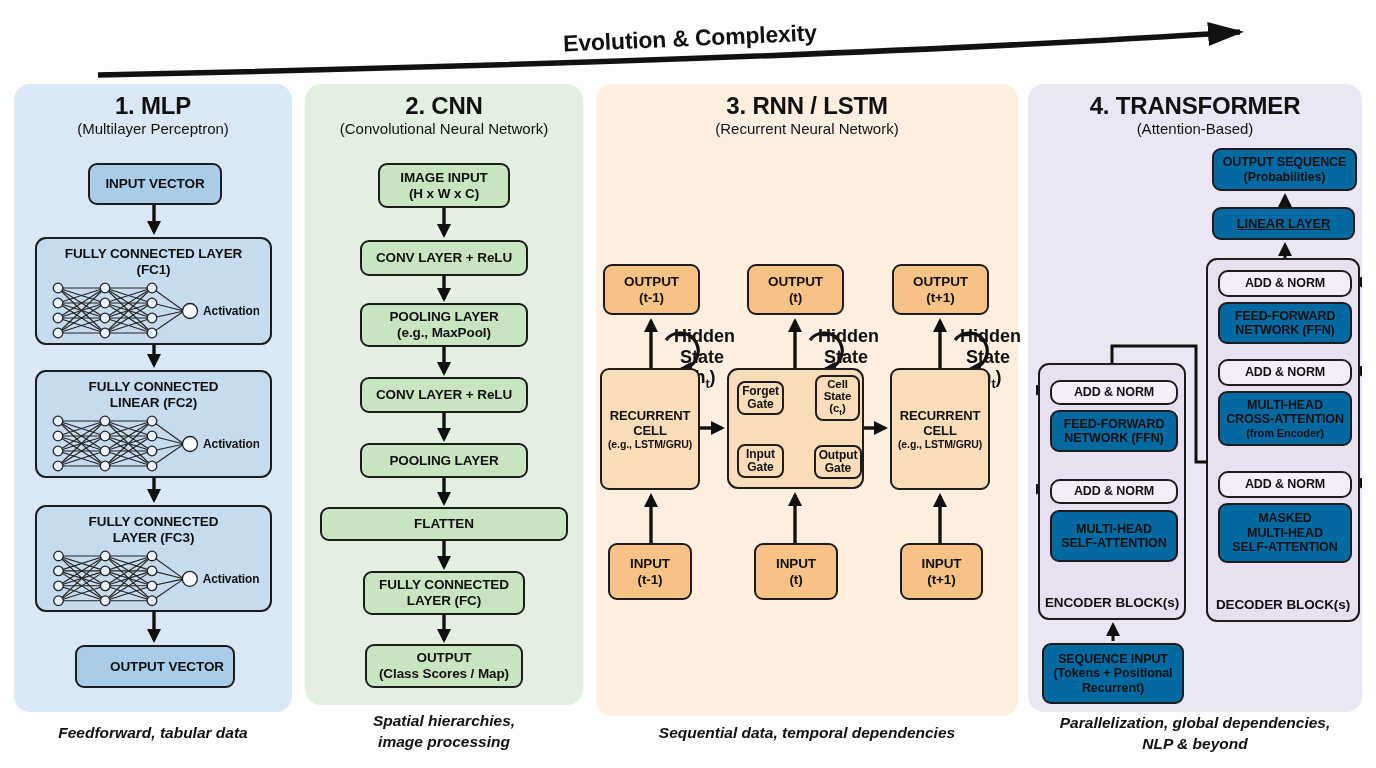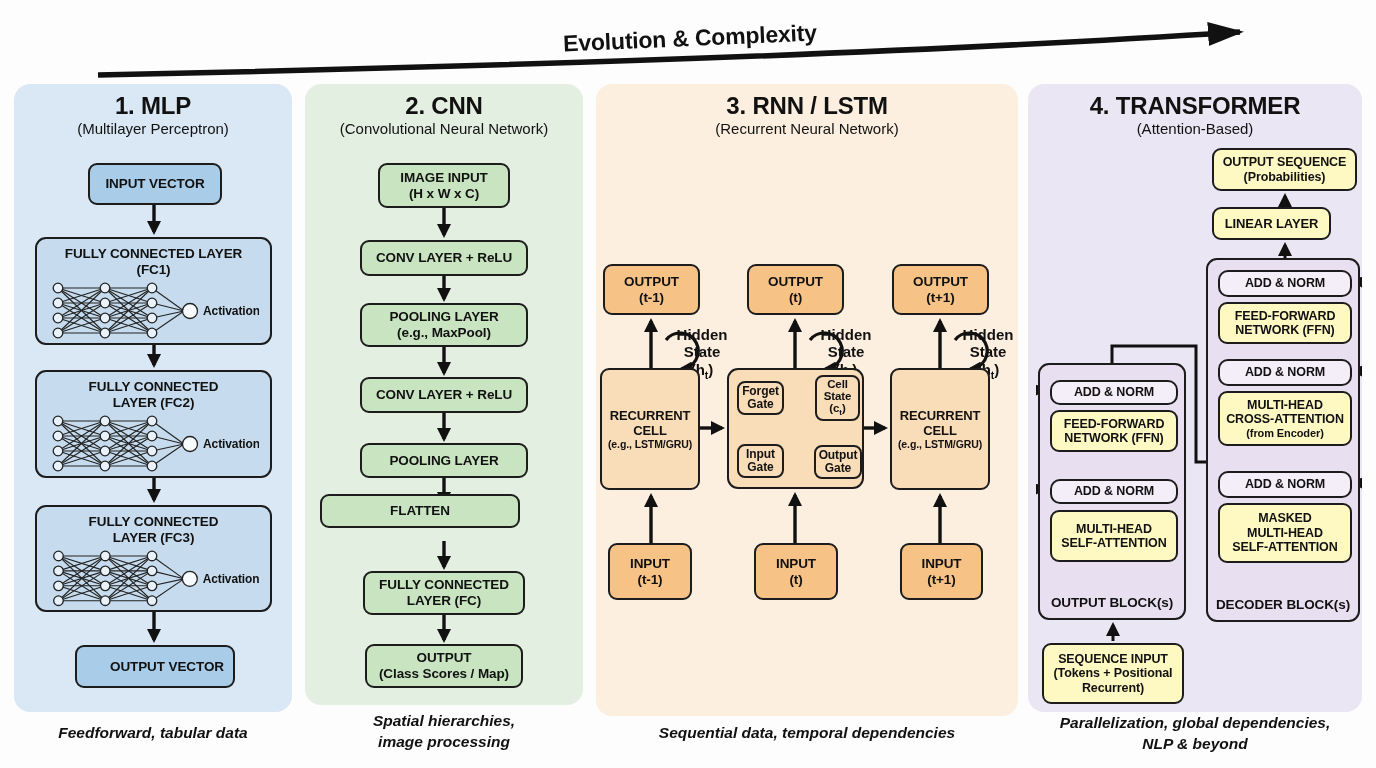--- a/index.html
+++ b/index.html
@@ -16,29 +16,29 @@
   .box{position:absolute;box-sizing:border-box;border:2px solid #1c1c1c;border-radius:9px;
        display:flex;flex-direction:column;align-items:center;justify-content:center;
        text-align:center;font-weight:700;line-height:1.16;letter-spacing:-0.1px;}
   .f135{font-size:13.5px;} .f13{font-size:13px;} .f125{font-size:12.5px;}
   .mlp-io{background:#a9cde8;}
   .mlp-fc{background:#c6dcee;border-radius:11px;justify-content:flex-start;padding-top:7px;}
   .cnn-box{background:#c8e4c1;}
   .rnn-io{background:#f6c286;}
   .rnn-cell{background:#f9dcb8;}
   .gate{background:#f9dcb8;border-radius:8px;font-size:12px;line-height:1.08;}
-  .tr-box{background:#fef9c3;}
+  .tr-box{background:#0369a1;}
   .tr-an{background:#f4eef8;border-radius:10px;font-size:12.5px;}
   .tr-outer{background:#e8dff0;border-radius:11px;}
   .blk-label{position:absolute;left:0;right:0;bottom:7px;text-align:center;font-size:13.5px;font-weight:700;}
   .tiny{font-size:10.5px;font-weight:600;}
   .small-note{font-size:11px;font-weight:600;}
   .cap{position:absolute;text-align:center;font-style:italic;font-weight:600;font-size:15.5px;line-height:1.38;}
   .lay{position:absolute;left:0;top:0;width:100%;height:100%;pointer-events:none;}
-  .hidden-lbl{position:absolute;width:56px;text-align:center;font-size:15px;font-weight:600;line-height:1.15;}
+  .hidden-lbl{position:absolute;width:56px;text-align:center;font-size:18px;font-weight:600;line-height:1.15;}
   .hidden-lbl sub,.gate sub{font-size:70%;}
   #evo-title{position:absolute;left:540px;top:25px;width:300px;text-align:center;
              font-size:23px;font-weight:600;transform:rotate(-2.5deg);letter-spacing:-0.2px;}
   svg{display:block;}
   .net{margin-top:3px;}
 </style>
 </head>
 <body>
 
 <svg width="0" height="0" style="position:absolute">
@@ -131,21 +131,21 @@
             <circle cx="103" cy="8" r="4.8"></circle>
             <circle cx="103" cy="23" r="4.8"></circle>
             <circle cx="103" cy="38" r="4.8"></circle>
             <circle cx="103" cy="53" r="4.8"></circle>
             <circle cx="141" cy="31" r="7.5" fill="#f7fbfe"></circle>
           </g>
         </svg>
     </div>
     <div class="box mlp-fc f135" style="left:21px;top:286px;width:237px;height:108px;">
       <span>FULLY CONNECTED</span>
-      <span>LAYER (FC2)</span>
+      <span>LINEAR (FC2)</span>
       <svg class="net" width="210" height="62" viewBox="0 0 210 62">
           <g stroke="#222" stroke-width="1.1" fill="none">
             <line x1="9" y1="8" x2="56" y2="8"></line>
             <line x1="9" y1="8" x2="56" y2="23"></line>
             <line x1="9" y1="8" x2="56" y2="38"></line>
             <line x1="9" y1="8" x2="56" y2="53"></line>
             <line x1="9" y1="23" x2="56" y2="8"></line>
             <line x1="9" y1="23" x2="56" y2="23"></line>
             <line x1="9" y1="23" x2="56" y2="38"></line>
             <line x1="9" y1="23" x2="56" y2="53"></line>
@@ -286,21 +286,21 @@
     <div class="box cnn-box f135" style="left:55px;top:219px;width:168px;height:44px;">
       <span>POOLING LAYER</span>
       <span>(e.g., MaxPool)</span>
     </div>
     <div class="box cnn-box f135" style="left:55px;top:293px;width:168px;height:36px;">
       <span>CONV LAYER + ReLU</span>
     </div>
     <div class="box cnn-box f135" style="left:55px;top:359px;width:168px;height:35px;">
       <span>POOLING LAYER</span>
     </div>
-    <div class="box cnn-box f135" style="left:15px;top:410px;width:200px;height:34px;">
+    <div class="box cnn-box f135" style="left:15px;top:423px;width:248px;height:34px;">
       <span>FLATTEN</span>
     </div>
     <div class="box cnn-box f135" style="left:58px;top:487px;width:162px;height:44px;">
       <span>FULLY CONNECTED</span>
       <span>LAYER (FC)</span>
     </div>
     <div class="box cnn-box f135" style="left:60px;top:560px;width:158px;height:44px;">
       <span>OUTPUT</span>
       <span>(Class Scores / Map)</span>
     </div>
@@ -433,21 +433,21 @@
       <path d="M 84 383 L 15 383 L 15 306 L 17 306" fill="none" stroke="#111" stroke-width="2.8" marker-end="url(#mk-sm)"></path>
       <path d="M 84 497 L 15 497 L 15 405 L 17 405" fill="none" stroke="#111" stroke-width="2.8" marker-end="url(#mk-sm)"></path>
       <line x1="85" y1="557" x2="85" y2="541" stroke="#111" stroke-width="3" marker-end="url(#mk-flow)"></line>
       <path d="M 84 294 L 84 262 L 168 262 L 168 378 L 228 378 L 228 366" fill="none" stroke="#111" stroke-width="3" marker-end="url(#mk-sm)"></path>
     </svg>
 
     <div class="box tr-box f125" style="left:184px;top:64px;width:145px;height:43px;">
       <span>OUTPUT SEQUENCE</span>
       <span>(Probabilities)</span>
     </div>
-    <div class="box tr-box f13" style="left:184px;top:123px;width:119px;height:33px;">
+    <div class="box tr-box f13" style="left:184px;top:123px;width:143px;height:33px;text-decoration:underline;">
       <span>LINEAR LAYER</span>
     </div>
 
     <div class="box tr-outer" style="left:178px;top:174px;width:154px;height:364px;">
       <div class="box tr-an" style="left:10px;top:10px;width:134px;height:27px;">
         <span>ADD &amp; NORM</span>
       </div>
       <div class="box tr-box f125" style="left:10px;top:42px;width:134px;height:42px;">
         <span>FEED-FORWARD</span>
         <span>NETWORK (FFN)</span>
@@ -479,21 +479,21 @@
         <span>FEED-FORWARD</span>
         <span>NETWORK (FFN)</span>
       </div>
       <div class="box tr-an" style="left:10px;top:114px;width:128px;height:25px;">
         <span>ADD &amp; NORM</span>
       </div>
       <div class="box tr-box f125" style="left:10px;top:145px;width:128px;height:52px;">
         <span>MULTI-HEAD</span>
         <span>SELF-ATTENTION</span>
       </div>
-      <div class="blk-label">OUTPUT BLOCK(s)</div>
+      <div class="blk-label">ENCODER BLOCK(s)</div>
     </div>
 
     <div class="box tr-box f125" style="left:14px;top:559px;width:142px;height:61px;">
       <span>SEQUENCE INPUT</span>
       <span>(Tokens + Positional</span>
       <span>Recurrent)</span>
     </div>
   </div>
   <div class="cap" style="left:1028px;top:712px;width:334px;">
     <span>Parallelization, global dependencies,</span><br>

